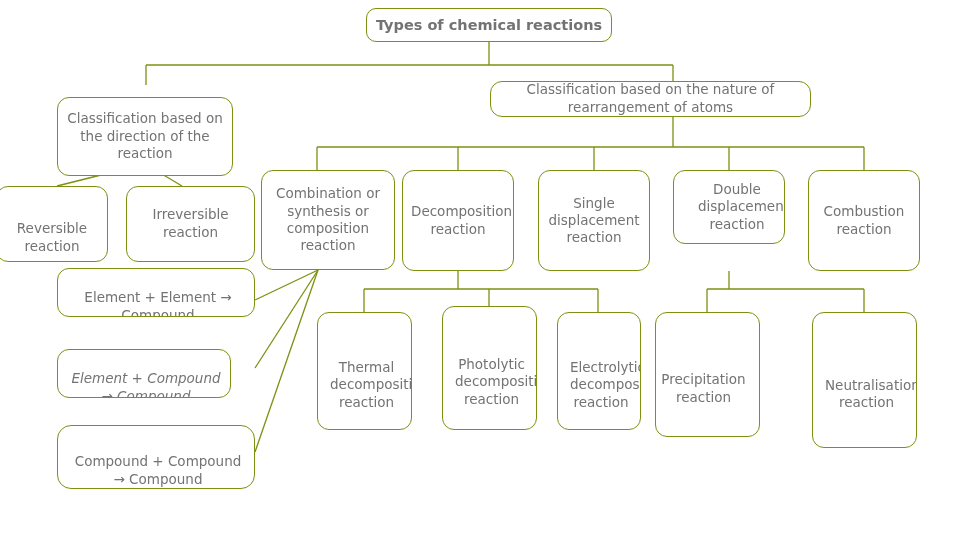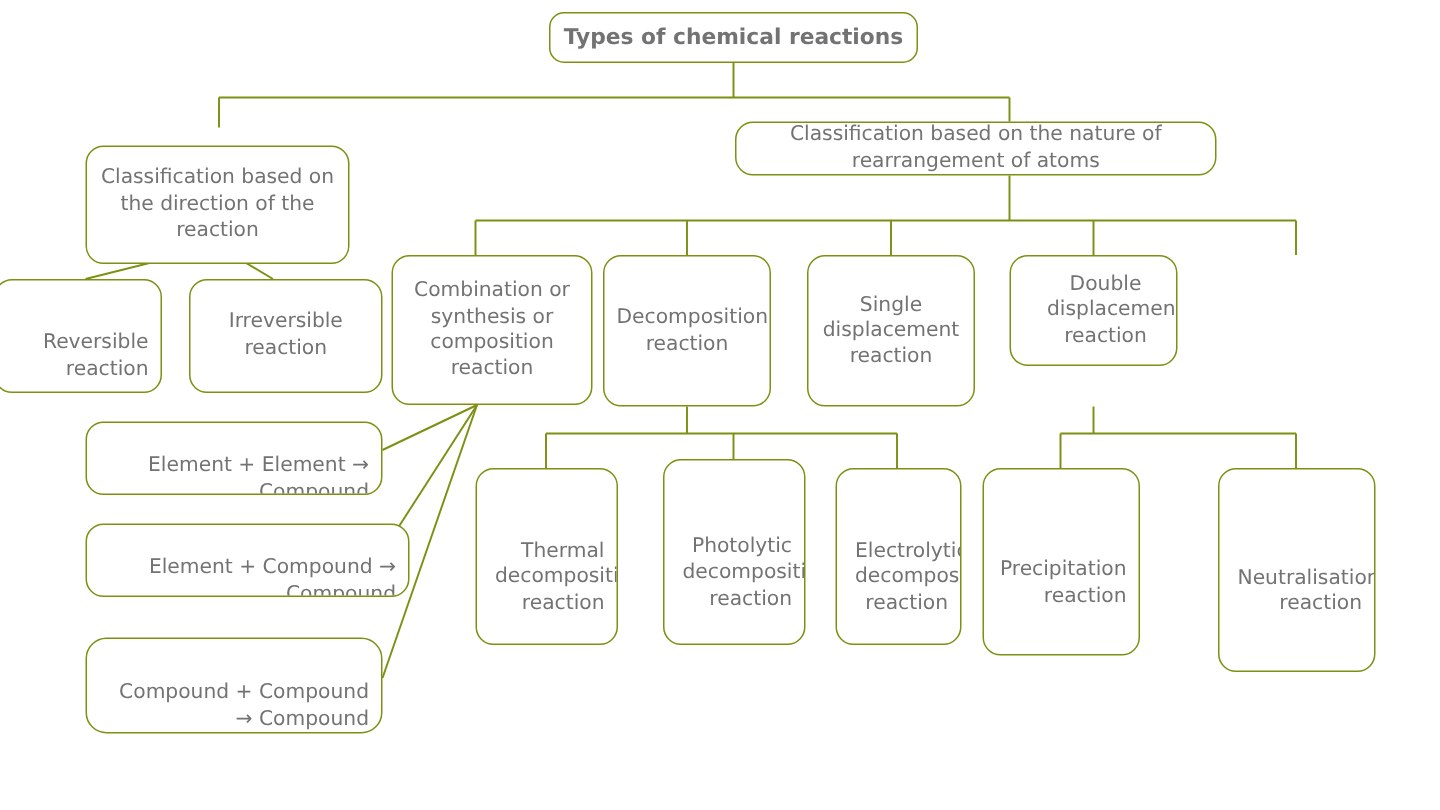--- a/index.html
+++ b/index.html
@@ -27,21 +27,21 @@
     color: #737373;
     font-size: 13.5px;
     line-height: 1.30;
     padding: 4px 8px;
     overflow: hidden;
   }
   .node span { display: block; width: 100%; }
   .ctr { justify-content: center; }
   .ctr span { text-align: center; }
   .lft { justify-content: flex-start; }
-  .lft span { text-align: right; margin-top: 28px; }
+  .lft span { text-align: center; margin-top: 28px; }
 
   .root {
     font-weight: bold;
     font-size: 14.5px;
     border-radius: 10px;
   }
   .mid { font-size: 13.5px; }
   .tight { line-height: 1.28; }
 </style>
 </head>
@@ -114,26 +114,29 @@
   </div>
 
   <div class="node mid ctr tight" style="left:538px; top:170px; width:112px; height:101px;">
     <span>Single displacement reaction</span>
   </div>
 
   <div class="node mid ctr tight" style="left:673px; top:170px; width:112px; height:74px;padding-left:24px;">
     <span>Double displacement reaction</span>
   </div>
 
+  <div class="node mid ctr tight" style="left:808px; top:170px; width:112px; height:101px;">
+    <span>Combustion reaction</span>
+  </div>
 
-  <div class="node mid lft" style="left:57px; top:281px; width:198px; height:49px; padding-left:12px;">
+  <div class="node mid lft" style="left:57px; top:268px; width:198px; height:49px; padding-left:12px;">
     <span>Element + Element → Compound</span>
   </div>
 
-  <div class="node mid lft" style="left:57px; top:349px; width:216px; height:49px; padding-left:12px;">
+  <div class="node mid lft" style="left:57px; top:349px; width:174px; height:49px; padding-left:12px;font-style:italic;">
     <span>Element + Compound → Compound</span>
   </div>
 
   <div class="node mid lft" style="left:57px; top:425px; width:198px; height:64px; padding-left:12px;border-radius:14px;">
     <span>Compound + Compound → Compound</span>
   </div>
 
   <div class="node mid lft tight" style="left:317px; top:312px; width:95px; height:118px; padding-left:12px;">
     <span>Thermal decomposition reaction</span>
   </div>

